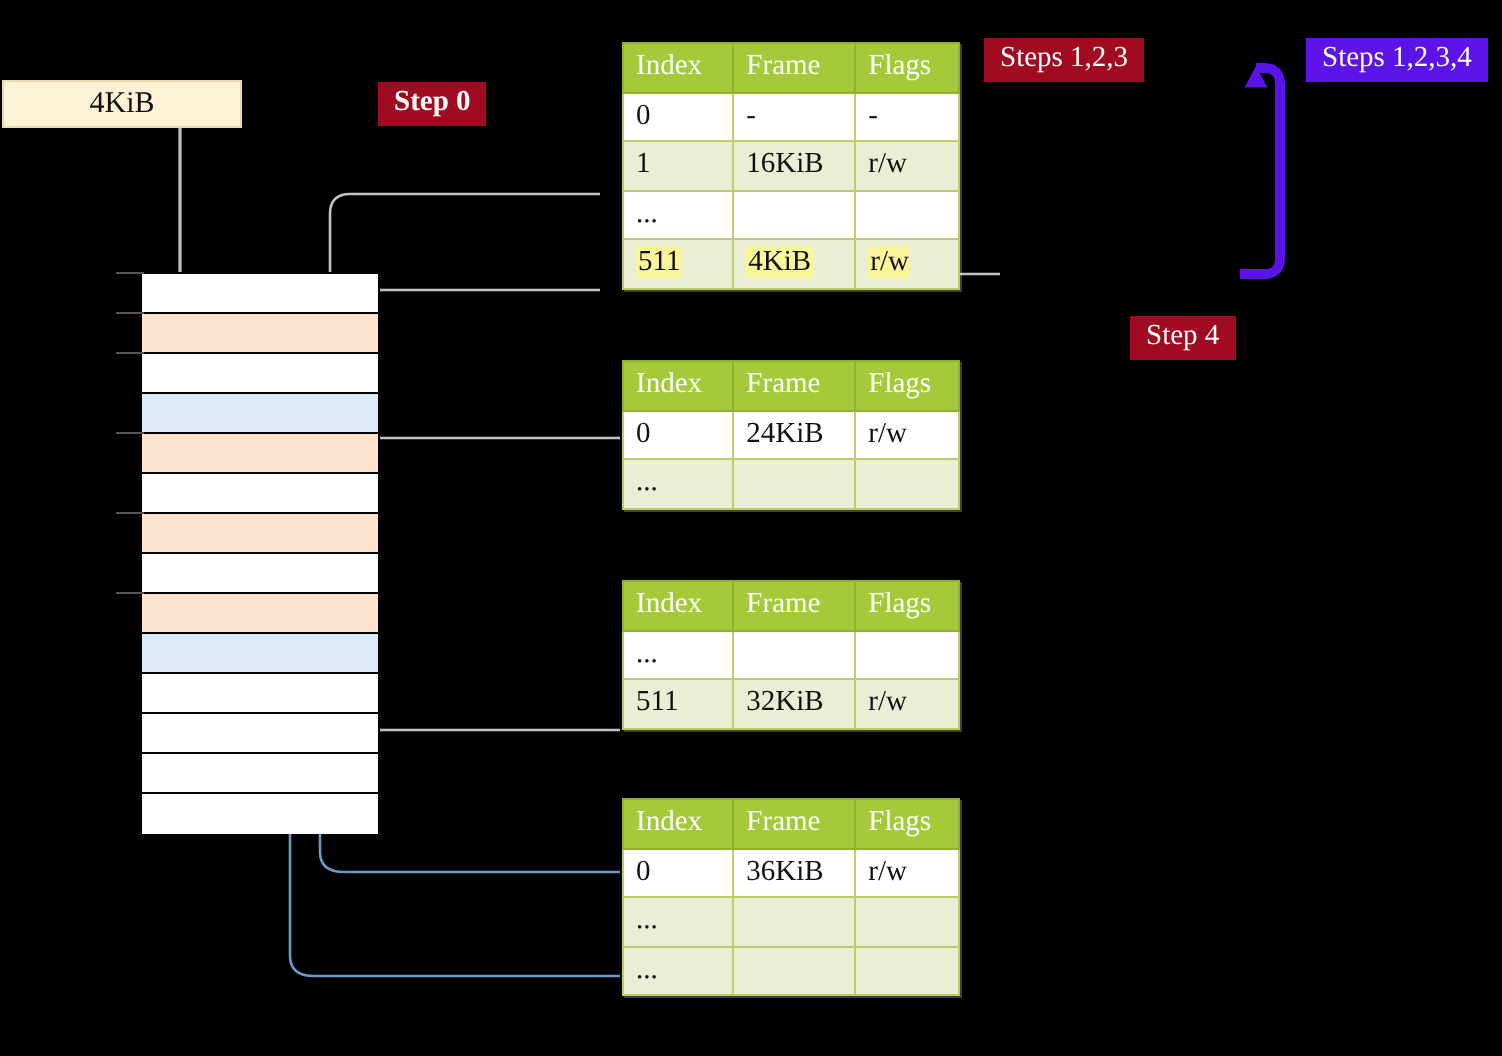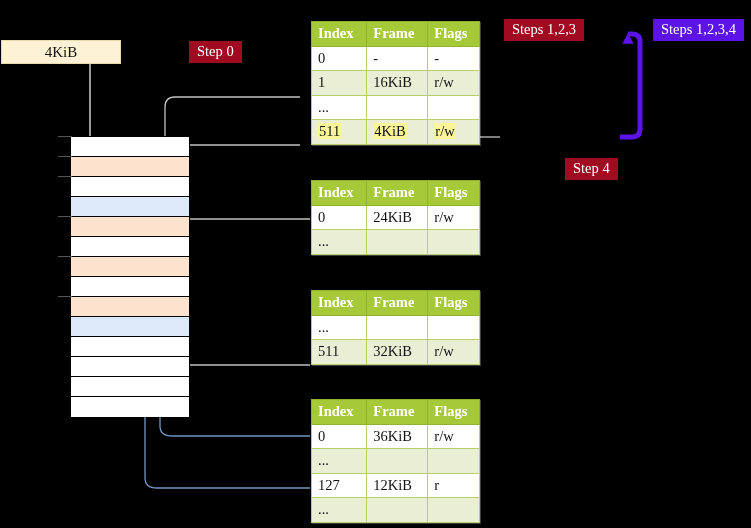--- a/index.html
+++ b/index.html
@@ -35,21 +35,21 @@
     position:absolute;
     border-collapse:collapse;
     background:#fff;
     box-shadow:1px 1px 0 rgba(255,255,255,.25);
     font-size:14.5px;
   }
   .ptable table{border-collapse:collapse;width:100%;}
   .ptable th{
     background:#a6c93a;
     color:#ffffff;
-    font-weight:bold;
+    font-weight:normal;
     text-align:left;
     padding:2px 6px;
     border:1px solid #8fb233;
     font-size:14.5px;
     line-height:1.35;
   }
   .ptable td{
     border:1px solid #b9cf6a;
     padding:2px 6px;
     line-height:1.35;
@@ -119,24 +119,24 @@
 
     <path d="M178,140 L178,218" stroke="#c2c2c2" stroke-width="1.3" fill="none" marker-end="url(#arrGray)"></path>
 
     <path d="M620,137 L632,137 Q640,137 640,129 L640,42 Q640,34 632,34 L628,34" stroke="#5b13e8" stroke-width="5" fill="none" marker-end="url(#arrPurple)"></path>
   </svg>
 
   <div class="sizebox" style="left:1px;top:40px;width:118px;height:22px;">
     <span>4KiB</span>
   </div>
 
-  <div class="badge badge-red" style="left:189px;top:41px;">
+  <div class="badge badge-red" style="left:189px;top:41px;font-weight:bold;">
     <span>Step 0</span>
   </div>
-  <div class="badge badge-red" style="left:504px;top:19px;">
+  <div class="badge badge-red" style="left:492px;top:19px;">
     <span>Steps 1,2,3</span>
   </div>
   <div class="badge badge-purple" style="left:653px;top:19px;">
     <span>Steps 1,2,3,4</span>
   </div>
   <div class="badge badge-red" style="left:521px;top:158px;margin-left:44px;">
     <span>Step 4</span>
   </div>
 
   <div class="memcol" id="memcol" style="left:70px;top:136px;width:120px;height:280px;">
@@ -258,25 +258,20 @@
           <tr class="odd">
             <td class="col-index">0</td>
             <td class="col-frame">36KiB</td>
             <td class="col-flags">r/w</td>
           </tr>
           <tr class="even">
             <td class="col-index">...</td>
             <td class="col-frame">&nbsp;</td>
             <td class="col-flags">&nbsp;</td>
           </tr>
-          <tr class="odd">
-            <td class="col-index">127</td>
-            <td class="col-frame">12KiB</td>
-            <td class="col-flags">r</td>
-          </tr>
           <tr class="even">
             <td class="col-index">...</td>
             <td class="col-frame">&nbsp;</td>
             <td class="col-flags">&nbsp;</td>
           </tr>
         </tbody>
       </table>
     </div>
 
 </div>

